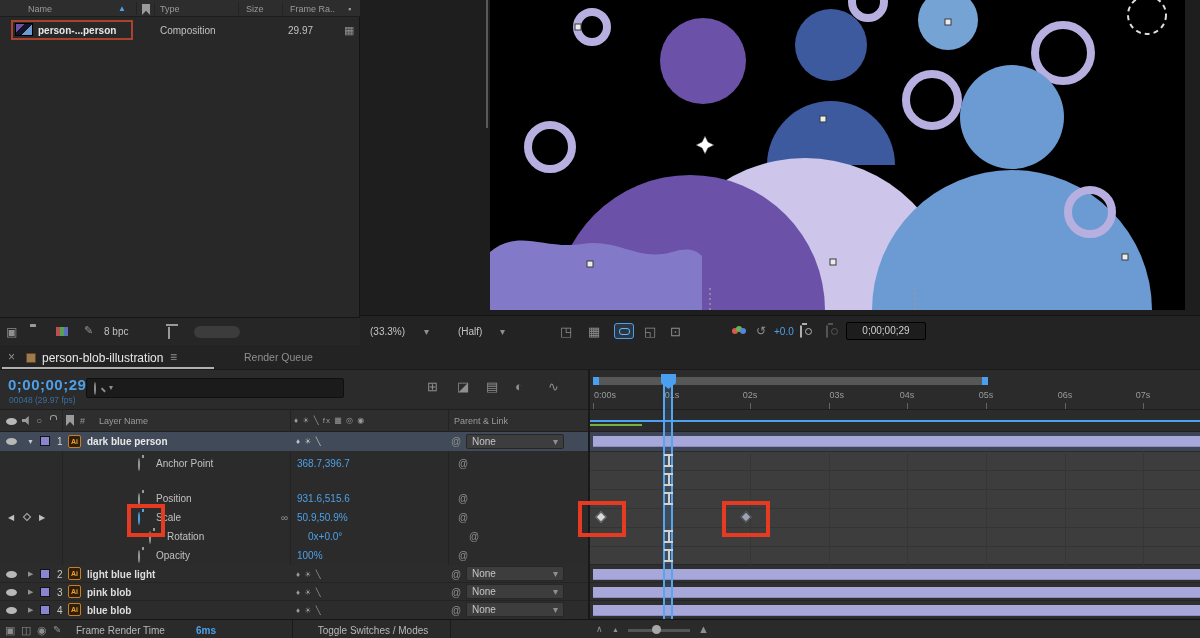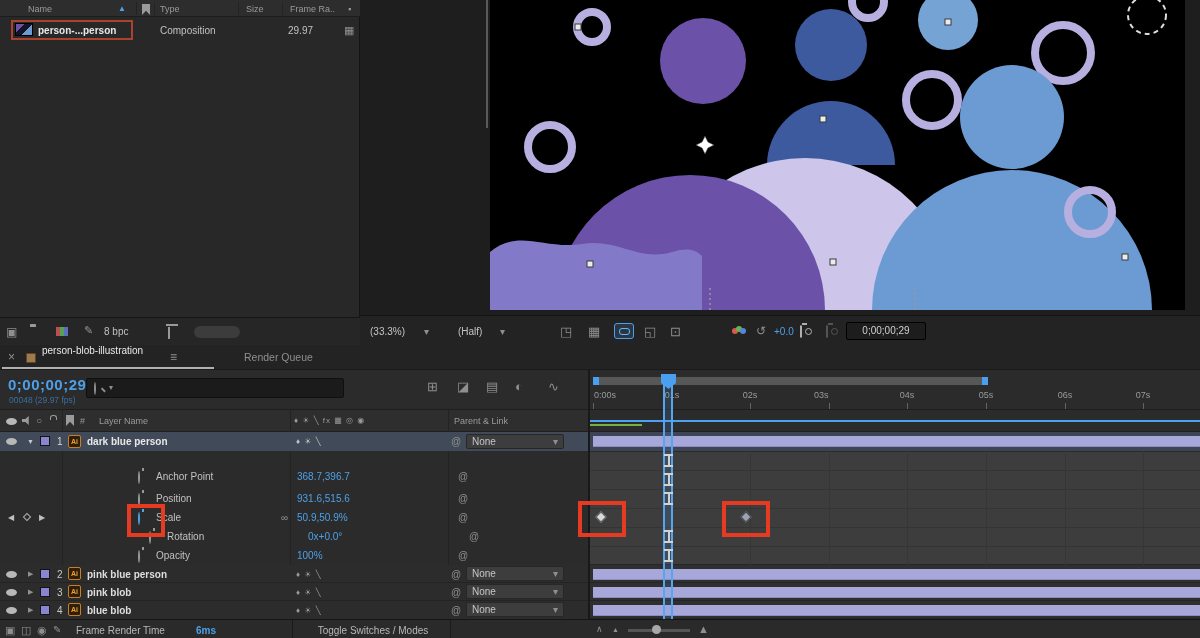--- a/index.html
+++ b/index.html
@@ -162,21 +162,21 @@
         <span style="color:#cfcfcf">0;00;00;29</span>
       </div>
     </div>
   </div>
 
   <div class="a" style="left:0;top:345px;width:1200px;height:293px;background:#2b2b2b">
 
     <div class="a" style="left:0;top:0;width:1200px;height:25px;background:#232323;border-bottom:1px solid #1a1a1a">
       <span class="a dim" style="left:8px;top:5px;font-size:12px">×</span>
       <span class="a" style="left:26px;top:8px;width:10px;height:10px;background:#9c7b4f;border:1px solid #5f4526;border-radius:1px"></span>
-      <span class="a w" style="left:42px;top:0;font-size:10px">person-blob-illustration</span>
+      <span class="a w" style="left:42px;top:6px;font-size:12px">person-blob-illustration</span>
       <span class="a dim" style="left:170px;top:5px;font-size:12px">≡</span>
       <div class="a" style="left:2px;top:22px;width:212px;height:2px;background:#b0b0b0"></div>
       <span class="a dim" style="left:244px;top:6px;font-size:10.5px">Render Queue</span>
     </div>
 
     <div class="a" style="left:0;top:25px;width:588px;height:40px;background:#2b2b2b;border-bottom:1px solid #1e1e1e">
       <span class="a cy" style="left:8px;top:6px;font-size:15px;font-weight:700;letter-spacing:.5px">0;00;00;29</span>
       <span class="a" style="left:9px;top:25px;font-size:8.5px;color:#3a6f9f">00048 (29.97 fps)</span>
       <div class="a" style="left:86px;top:8px;width:258px;height:20px;background:#1b1b1b;border:1px solid #0f0f0f;border-radius:2px">
         <span class="mag a" style="left:7px;top:4px"></span>
@@ -190,21 +190,21 @@
       <span class="a dim" style="left:548px;top:9px;font-size:13px">∿</span>
     </div>
 
     <div class="a" style="left:590px;top:25px;width:610px;height:40px;background:#2b2b2b;border-bottom:1px solid #1e1e1e">
       <div class="a" style="left:3px;top:7px;width:395px;height:8px;background:#575757;border-radius:2px"></div>
       <div class="a" style="left:3px;top:7px;width:6px;height:8px;background:#4aa0ef"></div>
       <div class="a" style="left:392px;top:7px;width:6px;height:8px;background:#4aa0ef"></div>
       <span class="a hd" style="left:4px;top:20px">0:00s</span>
       <span class="a hd" style="left:67px;top:20px;width:30px;text-align:center">01s</span>
       <span class="a hd" style="left:145px;top:20px;width:30px;text-align:center">02s</span>
-      <span class="a hd" style="left:224px;top:20px;width:30px;text-align:left">03s</span>
+      <span class="a hd" style="left:224px;top:20px;width:30px;text-align:right">03s</span>
       <span class="a hd" style="left:302px;top:20px;width:30px;text-align:center">04s</span>
       <span class="a hd" style="left:381px;top:20px;width:30px;text-align:center">05s</span>
       <span class="a hd" style="left:460px;top:20px;width:30px;text-align:center">06s</span>
       <span class="a hd" style="left:538px;top:20px;width:30px;text-align:center">07s</span>
       <span class="tick" style="left:3px;top:33px"></span>
       <span class="tick" style="left:82px;top:33px"></span>
       <span class="tick" style="left:160px;top:33px"></span>
       <span class="tick" style="left:239px;top:33px"></span>
       <span class="tick" style="left:317px;top:33px"></span>
       <span class="tick" style="left:396px;top:33px"></span>
@@ -267,21 +267,21 @@
       <span class="a w" style="left:87px;top:4px;font-weight:700">dark blue person</span>
       <span class="a" style="left:296px;top:5px;font-size:8px;letter-spacing:1px;color:#c0c0c0">♦ ☀ ╲</span>
       <span class="a dim" style="left:451px;top:4px">@</span>
       <div class="dd" style="left:466px;top:2px;width:98px">
         <span>None</span>
         <span class="dim">▾</span>
       </div>
     </div>
 
 
-    <div class="a" style="left:0;top:122px;width:588px;height:19px">
+    <div class="a" style="left:0;top:109px;width:588px;height:19px">
       <span class="stw a" style="left:138px;top:5px"></span>
       <span class="a" style="left:156px;top:4px;color:#c0c0c0">Anchor Point</span>
       <span class="a cy" style="left:297px;top:4px">368.7,396.7</span>
       <span class="a dim" style="left:458px;top:4px">@</span>
     </div>
 
     <div class="a" style="left:0;top:144px;width:588px;height:19px">
       <span class="stw a" style="left:138px;top:5px"></span>
       <span class="a" style="left:156px;top:4px;color:#c0c0c0">Position</span>
       <span class="a cy" style="left:297px;top:4px">931.6,515.6</span>
@@ -312,21 +312,21 @@
       <span class="a cy" style="left:297px;top:4px">100%</span>
       <span class="a dim" style="left:458px;top:4px">@</span>
     </div>
 
     <div class="a" style="left:0;top:220px;width:588px;height:18px;background:#2c2c2c;border-bottom:1px solid #242424">
       <span class="eye a" style="left:6px;top:6px"></span>
       <span class="a dim" style="left:28px;top:5px;font-size:7px">▶</span>
       <span class="sw a" style="left:40px;top:4px;background:#8b84cf"></span>
       <span class="a" style="left:57px;top:4px;color:#c8c8c8">2</span>
       <span class="ai a" style="left:68px;top:2px">Ai</span>
-      <span class="a" style="left:87px;top:4px;color:#dedede;font-weight:700">pink blue person</span>
+      <span class="a" style="left:87px;top:4px;color:#dedede;font-weight:700">light blue light</span>
       <span class="a" style="left:296px;top:5px;font-size:8px;letter-spacing:1px;color:#9a9a9a">♦ ☀ ╲</span>
       <span class="a dim" style="left:451px;top:4px">@</span>
       <div class="dd" style="left:466px;top:1px;width:98px">
         <span>None</span>
         <span class="dim">▾</span>
       </div>
     </div>
 
     <div class="a" style="left:0;top:238px;width:588px;height:18px;background:#2c2c2c;border-bottom:1px solid #242424">
       <span class="eye a" style="left:6px;top:6px"></span>

